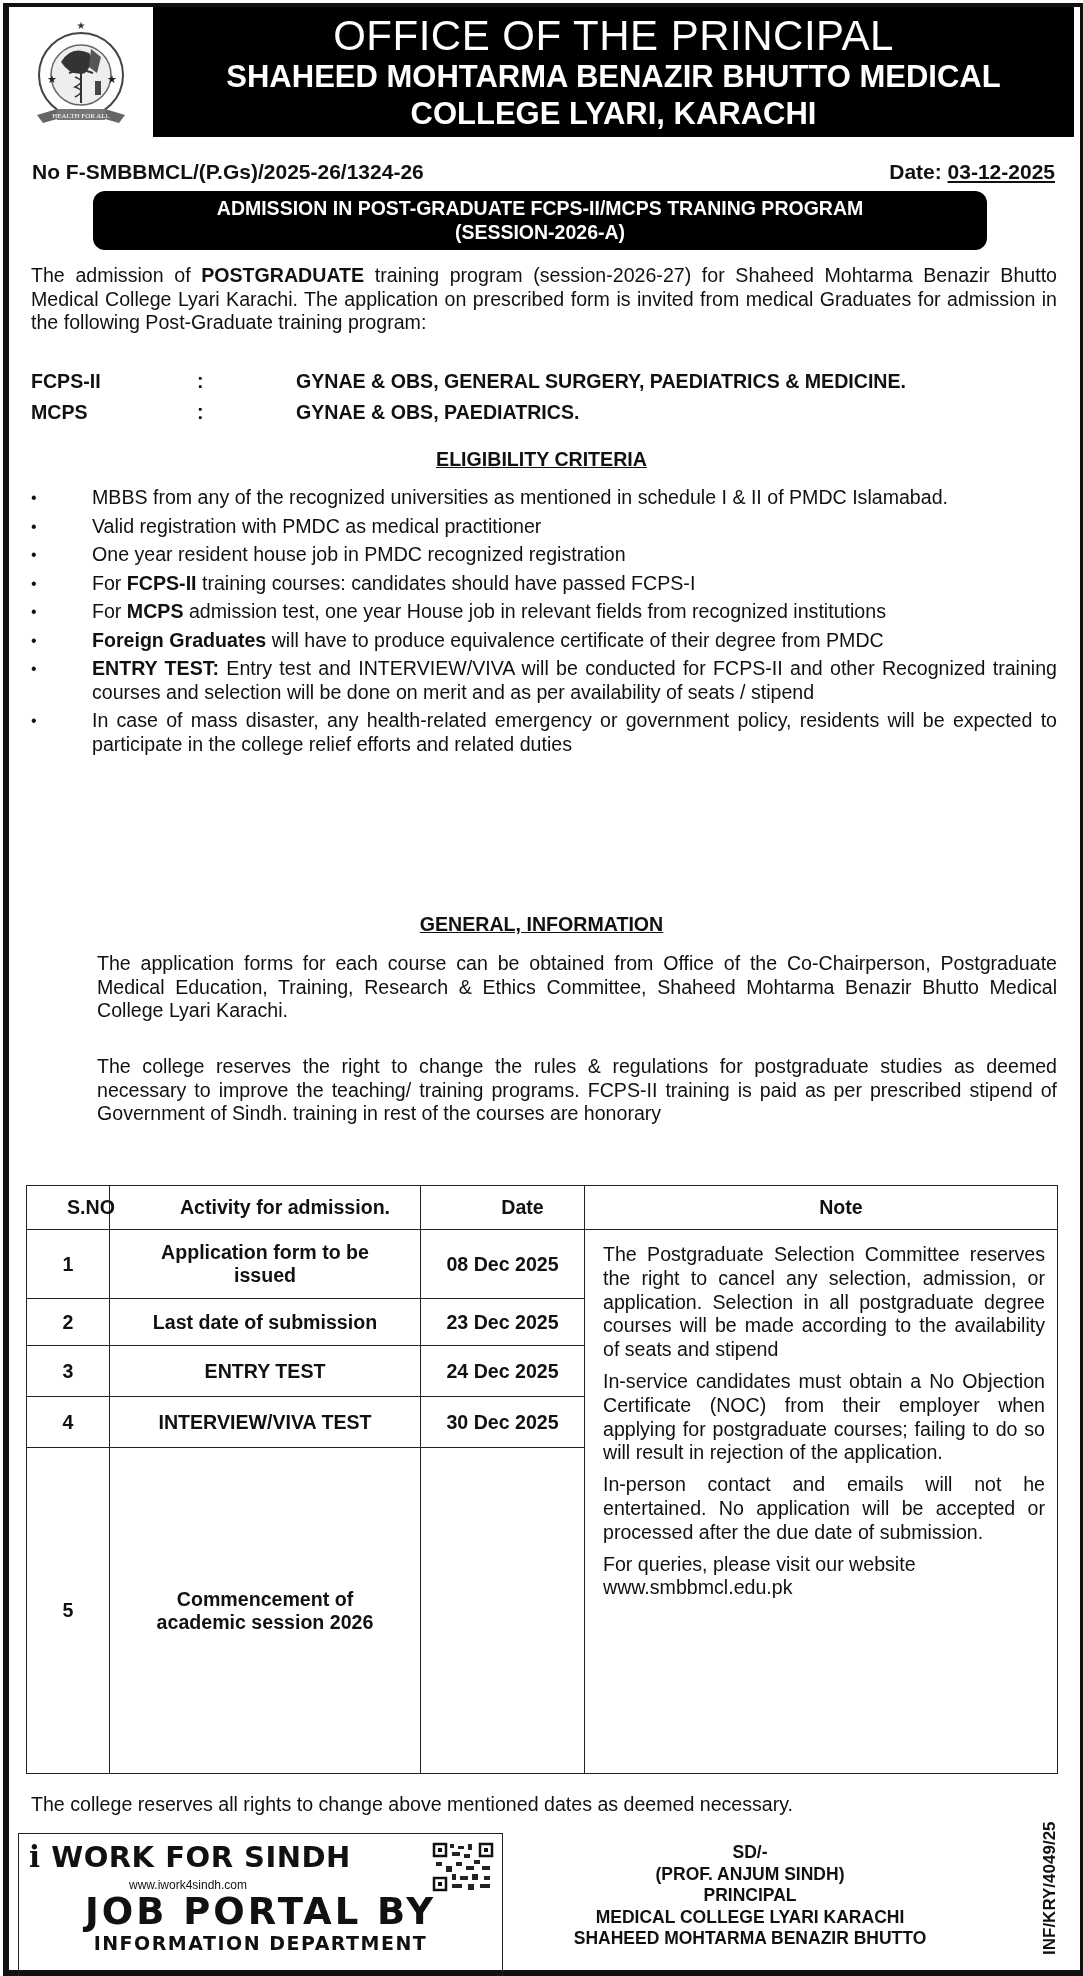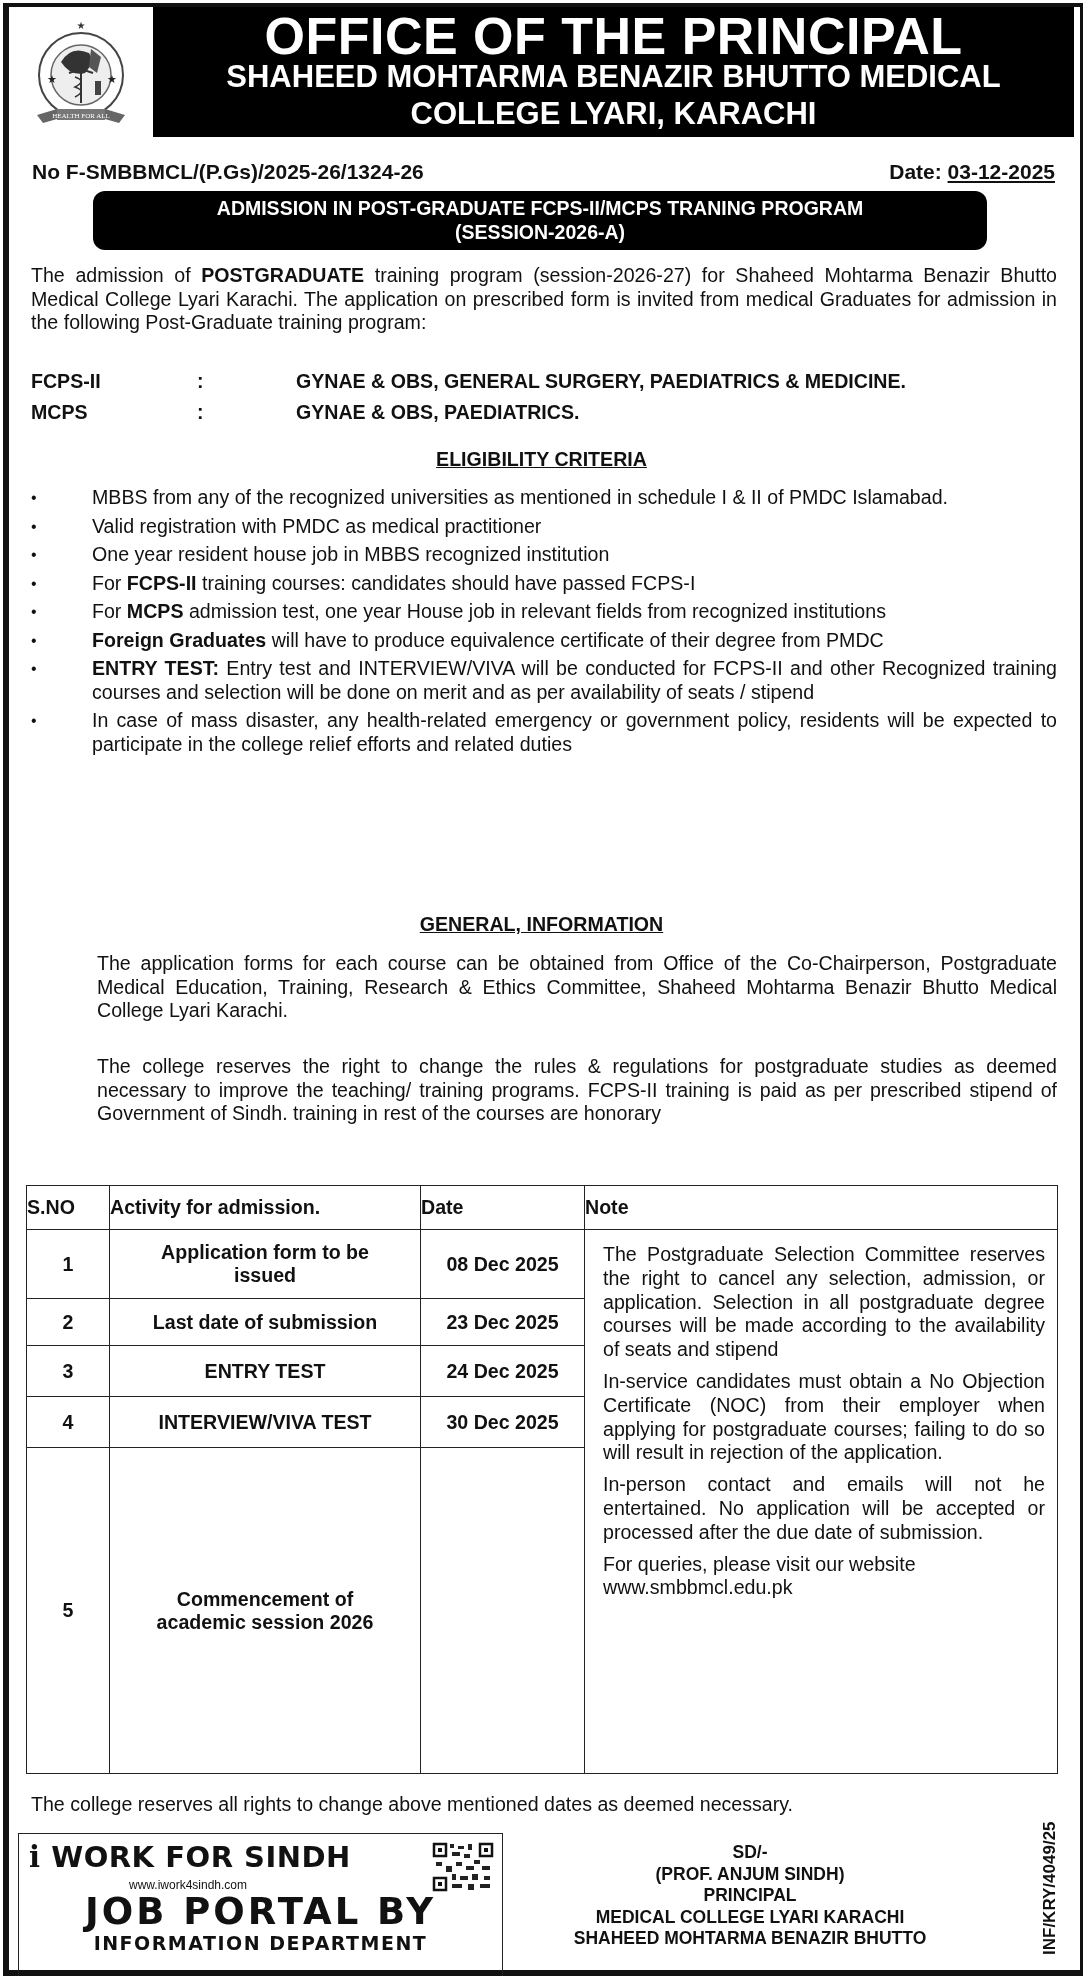--- a/index.html
+++ b/index.html
@@ -4,21 +4,21 @@
 <style>
   html, body { margin:0; padding:0; background:#ffffff; }
   body { width:1083px; height:1976px; position:relative; overflow:hidden;
          font-family:"Liberation Sans", sans-serif; color:#111; }
   .frame { position:absolute; left:3px; top:3px; width:1071px; height:1963px;
            border:6px solid #111; border-top-width:4px; box-sizing:content-box; }
   .header { position:absolute; left:9px; top:7px; width:1065px; height:130px; display:flex; }
   .logo-box { width:144px; height:130px; background:#fff; position:relative; }
   .banner { flex:1; background:#000; color:#fff; text-align:center;
             display:flex; flex-direction:column; justify-content:center; padding-top:2px; }
-  .banner .l1 { font-weight:bold; font-size:52px; line-height:44px; letter-spacing:0.5px; }
+  .banner .l1 { font-weight:normal; font-size:42px; line-height:44px; letter-spacing:0.5px; }
   .banner .l2 { font-weight:bold; font-size:31px; line-height:38px; }
   .banner .l3 { font-weight:bold; font-size:31px; line-height:36px; }
   .refrow { position:absolute; left:32px; right:28px; top:160px; display:flex; justify-content:space-between;
             font-weight:bold; font-size:21px; }
   .refrow .date-val { text-decoration:underline; }
   .pill { position:absolute; left:93px; top:191px; width:894px; height:59px; background:#000; color:#fff;
           border-radius:12px; text-align:center; font-weight:bold; font-size:19.5px; line-height:24px;
           padding-top:5px; box-sizing:border-box; }
   .body-text { position:absolute; left:31px; width:1026px; font-size:19.6px; line-height:23.5px;
                text-align:justify; }
@@ -31,21 +31,21 @@
   .section-title { position:absolute; left:0; width:1083px; text-align:center; font-weight:bold;
                    font-size:19.6px; text-decoration:underline; }
   .bullets { position:absolute; left:31px; top:486px; width:1026px; font-size:19.6px; line-height:23.5px; }
   .bullet { display:flex; margin-bottom:5px; }
   .bullet .dot { width:61px; flex:none; font-size:16px; }
   .bullet .txt { flex:1; text-align:justify; }
   .gen { position:absolute; left:97px; width:960px; font-size:19.6px; line-height:23.5px; text-align:justify; }
   table.sched { position:absolute; left:26px; top:1185px; width:1031px; border-collapse:collapse;
                 font-size:19.6px; table-layout:fixed; }
   table.sched td, table.sched th { border:1.5px solid #222; padding:0; }
-  table.sched th { height:43px; font-weight:bold; text-align:left; }
+  table.sched th { height:43px; font-weight:bold; text-align:center;padding-left:40px; }
   table.sched td.c { text-align:center; font-weight:bold; line-height:23px; }
   table.sched td.note { vertical-align:top; padding:13px 12px 0 18px; font-size:19.6px; line-height:23.8px;
                         text-align:justify; }
   .note p { margin:0 0 8px 0; }
   .closing { position:absolute; left:31px; top:1793px; font-size:19.6px; }
   .iwork { position:absolute; left:18px; top:1833px; width:485px; height:156px; border:1.5px solid #222;
            box-sizing:border-box; text-align:center; }
   .iwork .t1 { position:absolute; left:10px; top:6px; font-family:"DejaVu Sans", sans-serif; font-weight:bold;
                font-size:29px; letter-spacing:0.5px; }
   .iwork .url { position:absolute; left:110px; top:44px; font-size:12px; }
@@ -125,21 +125,21 @@
   <div class="bullet">
       <span class="dot">•</span>
       <span class="txt">MBBS from any of the recognized universities as mentioned in schedule I &amp; II of PMDC Islamabad.</span>
     </div>
   <div class="bullet">
       <span class="dot">•</span>
       <span class="txt">Valid registration with PMDC as medical practitioner</span>
     </div>
   <div class="bullet">
       <span class="dot">•</span>
-      <span class="txt">One year resident house job in MBBS recognized institution</span>
+      <span class="txt">One year resident house job in PMDC recognized registration</span>
     </div>
   <div class="bullet">
       <span class="dot">•</span>
       <span class="txt"><span>For </span><b>FCPS-II</b><span> training courses: candidates should have passed FCPS-I</span></span>
     </div>
   <div class="bullet">
       <span class="dot">•</span>
       <span class="txt"><span>For </span><b>MCPS</b><span> admission test, one year House job in relevant fields from recognized institutions</span></span>
     </div>
   <div class="bullet">

